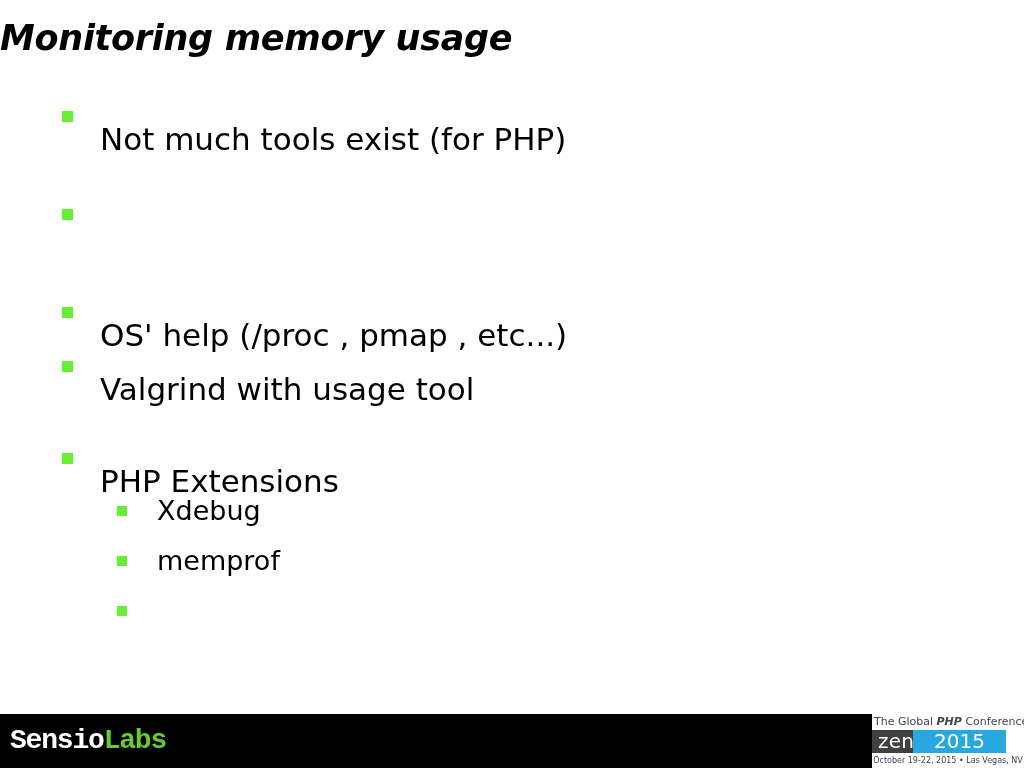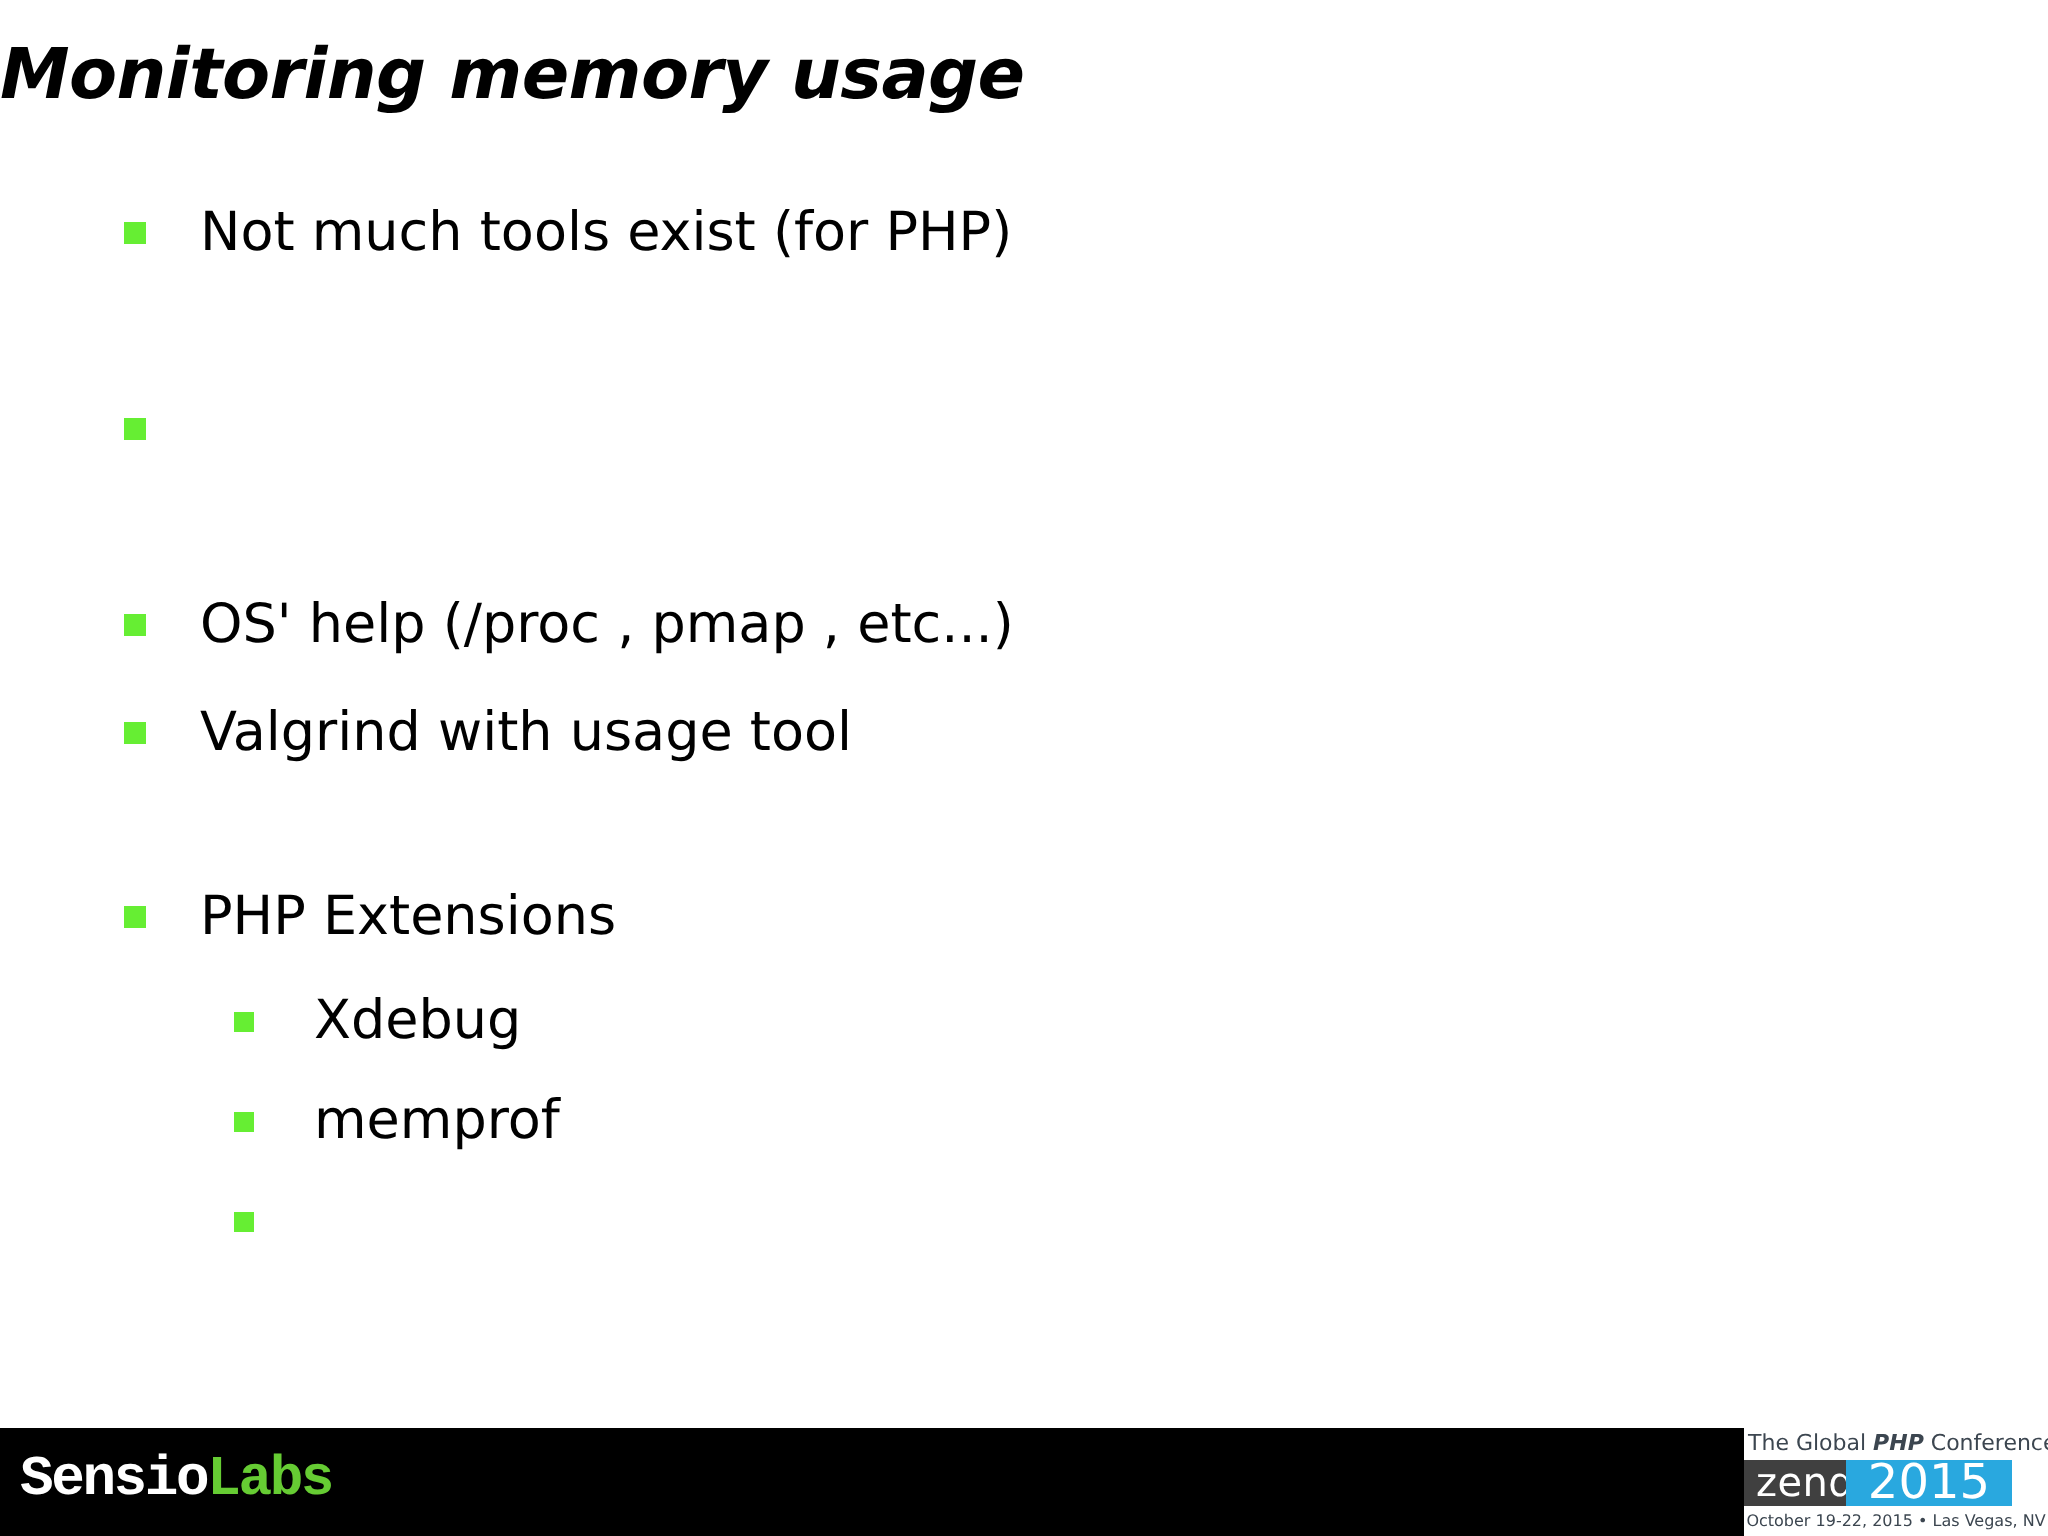--- a/index.html
+++ b/index.html
@@ -70,23 +70,24 @@
     height: 10px;
     margin-top: 12px;
   }
 
   .bullet-text {
     display: block;
     color: #000000;
     white-space: nowrap;
   }
   .level-1 .bullet-text {
-    font-size: 27px;
+    font-size: 31px;
     line-height: 38px;
     margin-left: 27px;
+    margin-top: 22px;
   }
   .level-2 .bullet-text {
     font-size: 27px;
     line-height: 34px;
     margin-left: 30px;
   }
 
   .bullet-spacer {
     height: 44px;
   }
@@ -167,24 +168,24 @@
     font-family: "DejaVu Sans", "Liberation Sans", sans-serif;
   }
   .zc-year {
     position: absolute;
     right: 0;
     top: 0;
     height: 23px;
     min-width: 48px;
     background: #29a8df;
     color: #ffffff;
-    font-size: 24px;
+    font-size: 20px;
     line-height: 23px;
     text-align: center;
-    padding: 0 11px;
+    padding: 0 21px;
     box-sizing: border-box;
     white-space: nowrap;
   }
 
   .zc-dates {
     position: absolute;
     bottom: 2px;
     left: 0;
     width: 152px;
     text-align: center;

